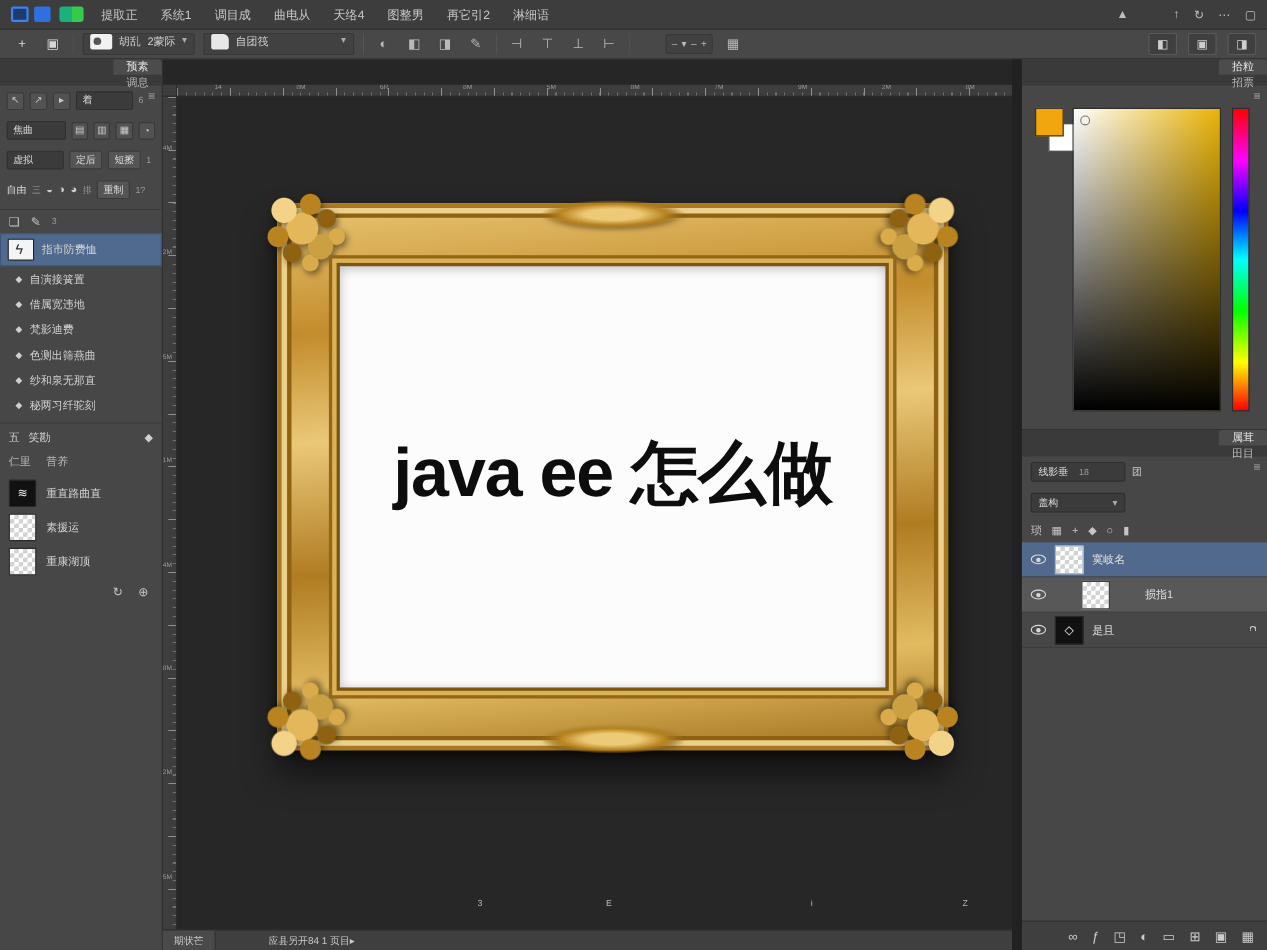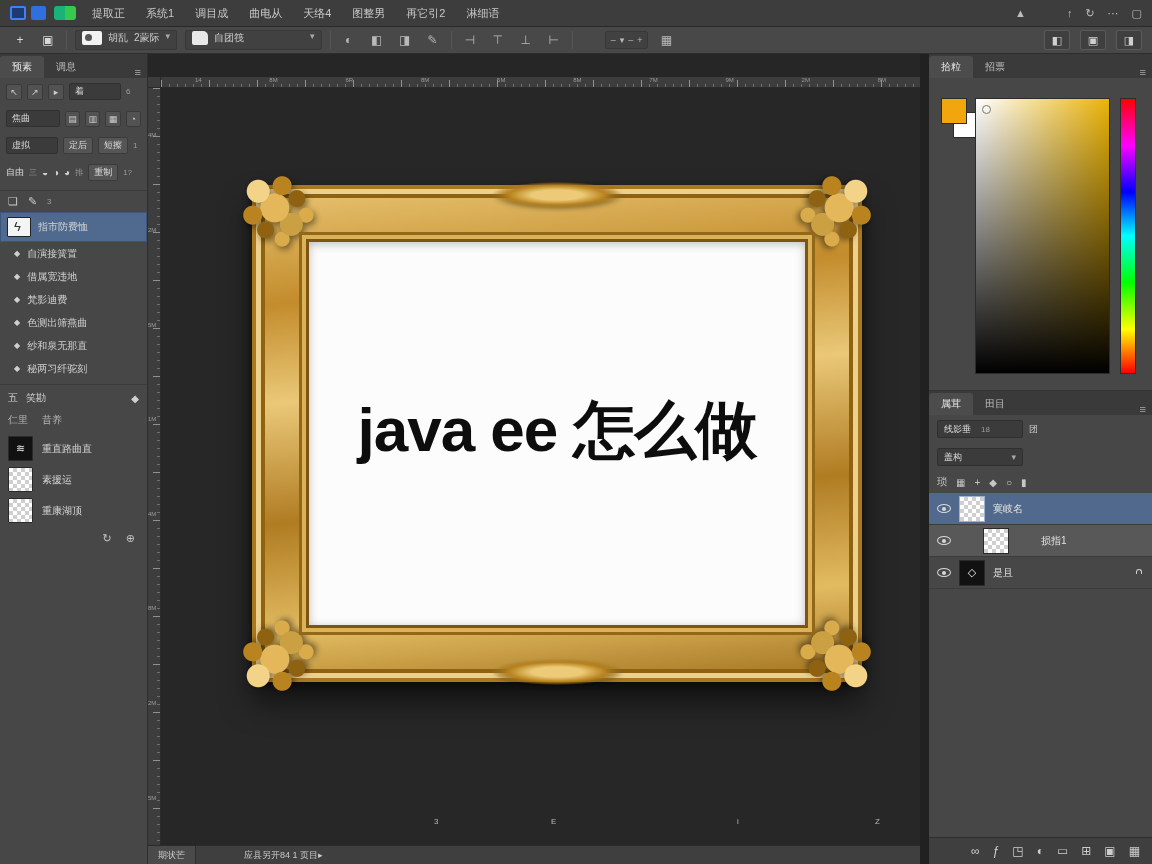--- a/index.html
+++ b/index.html
@@ -48,21 +48,21 @@
   
   .tabbar { position:absolute; left:148px; top:54px; width:772px; height:23px; background:#353535; }
   .doctab { position:absolute; left:4px; bottom:0; height:21px; background:#4c4c4c;
             border:1px solid #2b2b2b; border-bottom:none; border-radius:3px 3px 0 0;
             display:flex; align-items:center; padding:0 10px; font-size:10px; color:#ddd; max-width:340px;
             white-space:nowrap; overflow:hidden; }
 
   
   .left-col { position:absolute; left:0; top:54px; width:148px; height:810px;
               background:#474747; border-right:1px solid #2e2e2e; }
-  .ptabs { display:flex; height:24px; background:#3a3a3a; align-items:flex-end; }
+  .ptabs { display:flex; height:24px; background:#3a3a3a; align-items:flex-end;flex-direction:column; }
   .ptab { height:22px; padding:0 12px; display:flex; align-items:center; font-size:10px; color:#bbb; }
   .ptab.active { background:#4c4c4c; color:#e8e8e8; border-radius:3px 3px 0 0; }
   .ptab-menu { margin-left:auto; padding:0 6px; color:#aaa; font-size:11px; }
   .lrow { display:flex; align-items:center; gap:5px; padding:5px 6px; }
   .mini-ic { width:16px; height:16px; background:#525252; border:1px solid #3a3a3a; border-radius:2px;
              display:flex; align-items:center; justify-content:center; font-size:9px; color:#ccc; }
   .mini-field { background:#3b3b3b; border:1px solid #303030; border-radius:2px; height:17px;
                 display:flex; align-items:center; padding:0 5px; font-size:9px; color:#ddd; }
   .mini-btn { background:#555; border:1px solid #3a3a3a; border-radius:2px; height:17px;
               display:flex; align-items:center; padding:0 5px; font-size:9px; color:#ddd; }

